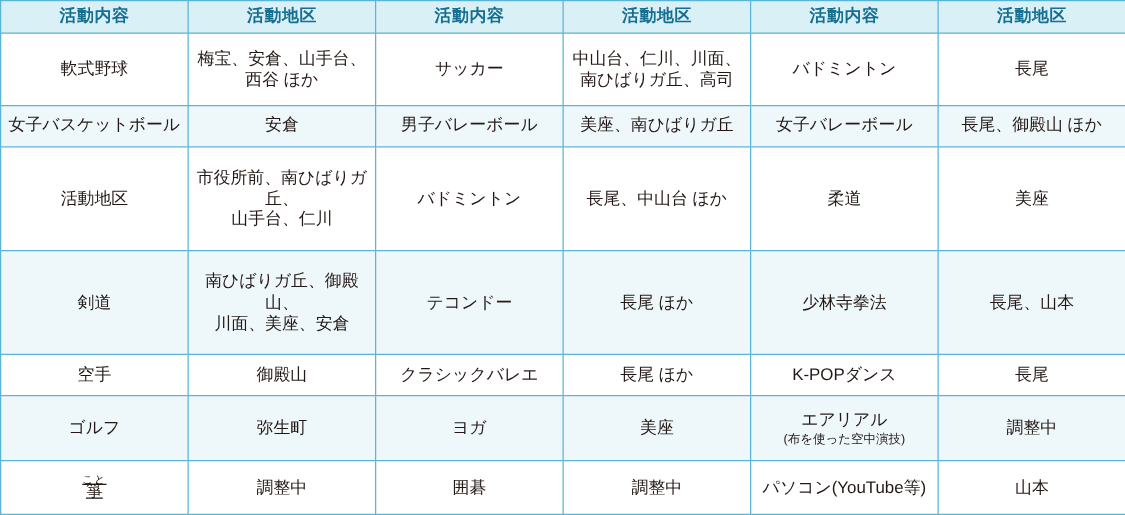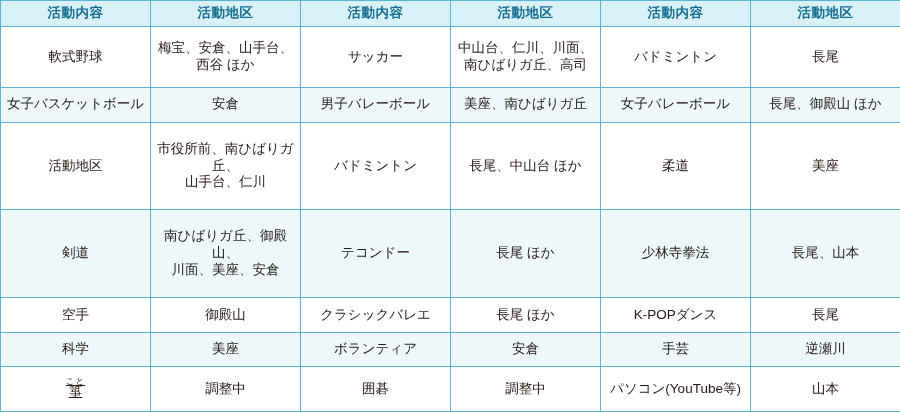--- a/index.html
+++ b/index.html
@@ -138,26 +138,26 @@
         </tr>
         <tr>
           <td><span>空手</span></td>
           <td><span class="cell-lines"><span>御殿山</span></span></td>
           <td><span>クラシックバレエ</span></td>
           <td><span class="cell-lines"><span>長尾 ほか</span></span></td>
           <td><span>K-POPダンス</span></td>
           <td><span class="cell-lines"><span>長尾</span></span></td>
         </tr>
         <tr>
-          <td><span>科学</span></td>
+          <td><span>ゴルフ</span></td>
+          <td><span class="cell-lines"><span>弥生町</span></span></td>
+          <td><span>ヨガ</span></td>
           <td><span class="cell-lines"><span>美座</span></span></td>
-          <td><span>ボランティア</span></td>
-          <td><span class="cell-lines"><span>安倉</span></span></td>
-          <td><span>手芸</span></td>
-          <td><span class="cell-lines"><span>逆瀬川</span></span></td>
+          <td><span>エアリアル</span><span class="small-note">(布を使った空中演技)</span></td>
+          <td><span class="cell-lines"><span>調整中</span></span></td>
         </tr>
         <tr>
           <td><span class="ruby-wrap"><span class="ruby">こと</span><span class="base">箏</span></span></td>
           <td><span class="cell-lines"><span>調整中</span></span></td>
           <td><span>囲碁</span></td>
           <td><span class="cell-lines"><span>調整中</span></span></td>
           <td><span>パソコン(YouTube等)</span></td>
           <td><span class="cell-lines"><span>山本</span></span></td>
         </tr>
       </tbody>

